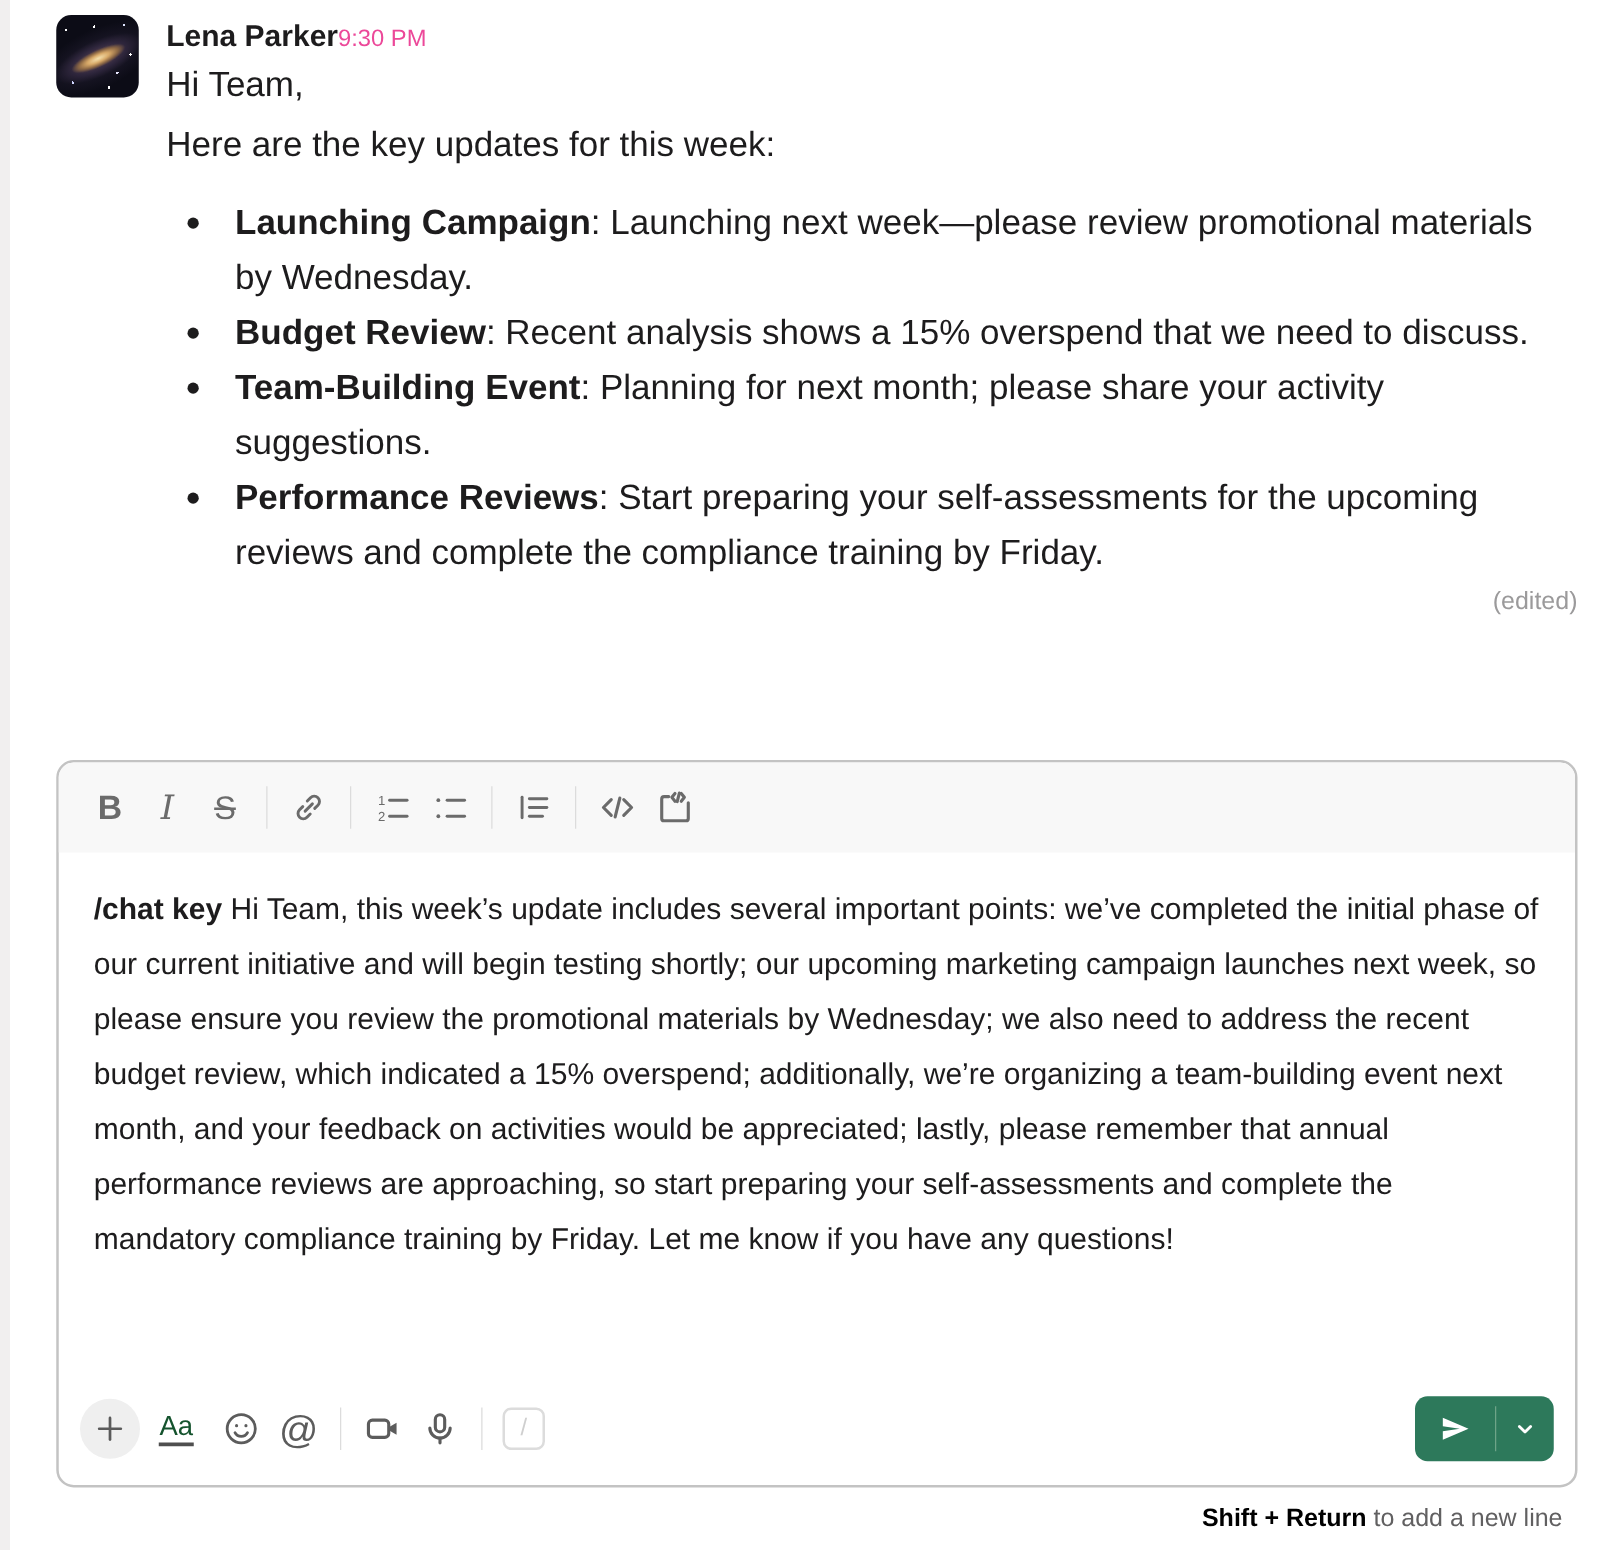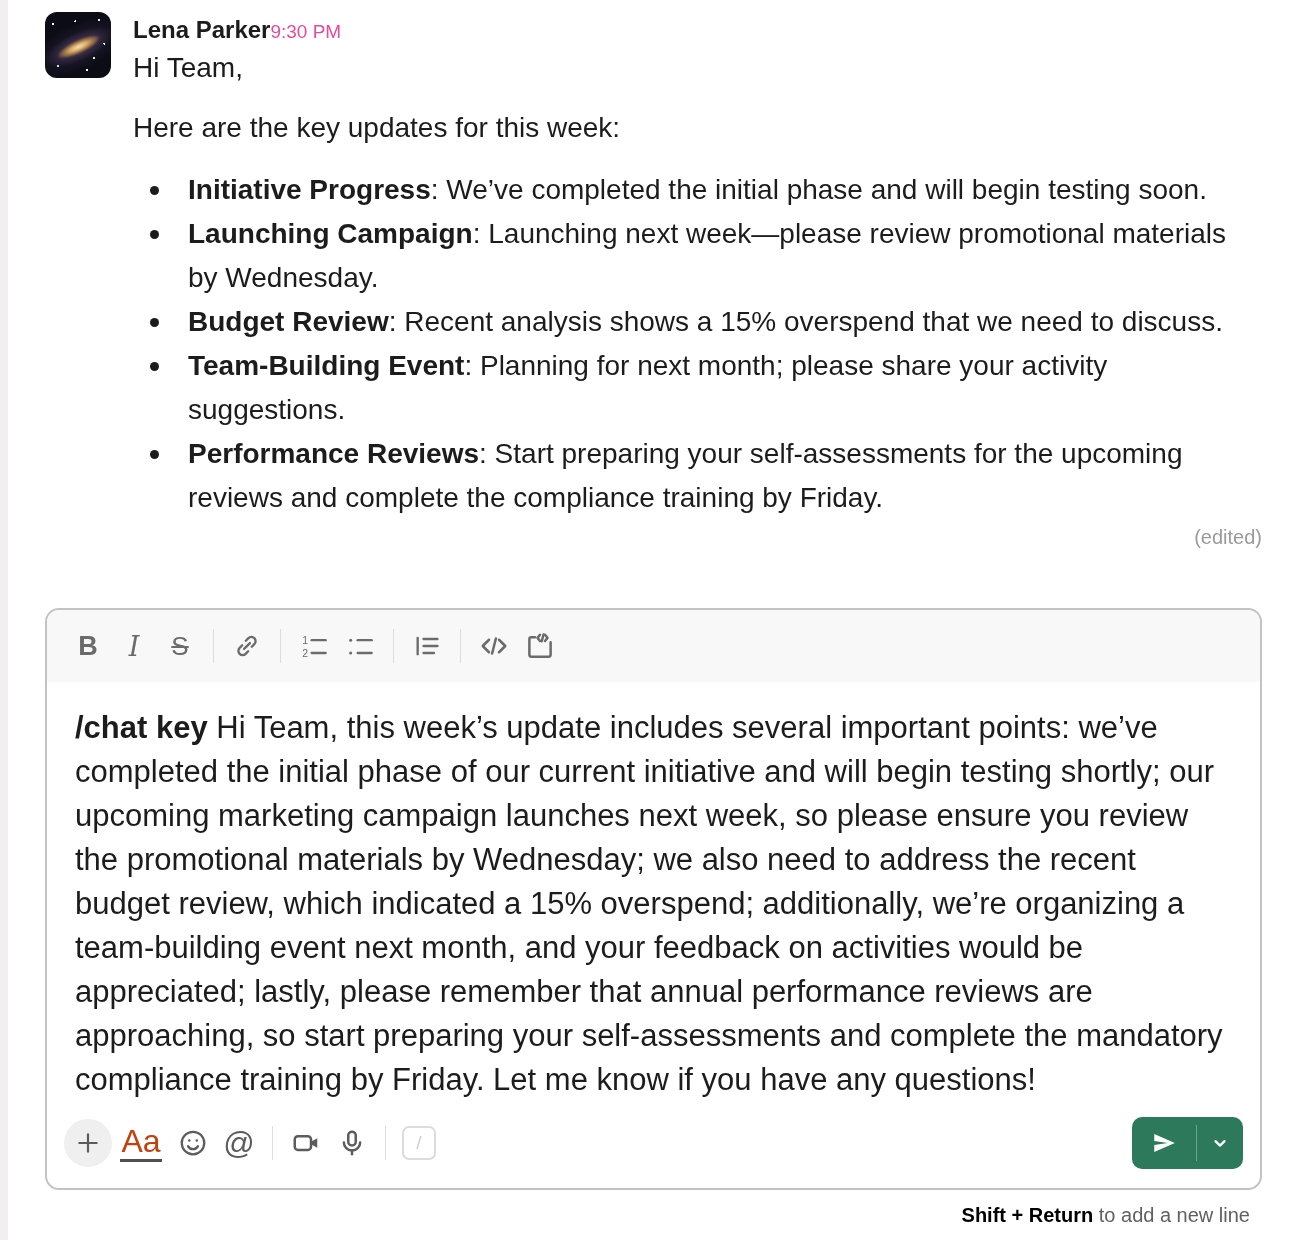--- a/index.html
+++ b/index.html
@@ -26,48 +26,48 @@
       radial-gradient(circle 1px at 20% 82%, #cfd6ff 99%, transparent),
       radial-gradient(circle 1px at 64% 88%, #fff 99%, transparent),
       radial-gradient(circle 1px at 46% 14%, #fff 99%, transparent),
       radial-gradient(circle 1px at 74% 70%, #e8e8ff 99%, transparent); }
   .msg-body { margin-left:22px; flex:1; min-width:0; }
   .msg-head { display:flex; align-items:baseline; padding-top:4px; }
   .msg-author { font-weight:700; font-size:24px; }
   .msg-time { font-size:19px; color:#ec4899; }
   .msg-text { font-size:28px; line-height:44px; }
   .greeting { margin-top:2px; }
-  .intro { margin-top:16px; }
+  .intro { margin-top:4px; }
   ul.updates { list-style:none; margin-top:18px; }
   ul.updates li { position:relative; padding-left:55px; line-height:44px; }
   ul.updates li::before { content:""; position:absolute; left:17px; top:18px;
     width:9px; height:9px; border-radius:50%; background:#1d1c1d; }
   .blabel { font-weight:700; }
   .edited { margin-top:6px; font-size:20px; color:#9b9a9b;text-align:right; }
 
   
   .composer { position:absolute; left:45px; top:608px; width:1217px; height:582px;
     border:2px solid #c3c3c3; border-radius:14px; background:#fff; display:flex; flex-direction:column; }
   .fmt-bar { height:72px; background:#f8f8f8; border-radius:12px 12px 0 0;
     display:flex; align-items:center; padding:0 18px; }
   .tbtn { width:46px; height:46px; border:none; background:transparent; border-radius:6px;
     display:flex; align-items:center; justify-content:center; color:#6b6b6b; cursor:pointer; }
   .tbtn svg { display:block; }
   .glyph-b { font-size:27px; font-weight:700; color:#6b6b6b; font-family:"Liberation Sans",sans-serif; }
   .glyph-i { font-size:27px; font-style:italic; font-family:"DejaVu Serif",serif; color:#6b6b6b; }
   .glyph-s { font-size:26px; text-decoration:line-through; color:#6b6b6b; }
   .vdiv { width:1px; height:34px; background:#dcdcdc; margin:0 10px; }
 
-  .input-area { flex:1; padding:24px 28px 0 28px; font-size:31px; line-height:44px; color:#1d1c1d; overflow:hidden; }
+  .input-area { flex:1; padding:24px 28px 0 28px; font-size:24px; line-height:44px; color:#1d1c1d; overflow:hidden; }
   .cmd { font-weight:700; }
 
   .bottom-bar { height:78px; display:flex; align-items:center; padding:0 12px 12px 17px; }
   .plus-btn { width:48px; height:48px; border-radius:50%; background:#efefef; border:none;
     display:flex; align-items:center; justify-content:center; cursor:pointer; }
-  .aa { font-size:32px; color:#c2410c; border-bottom:3px solid #4f4f4f; line-height:1.1; padding:0 1px; }
+  .aa { font-size:22px; color:#14532d; border-bottom:3px solid #4f4f4f; line-height:1.1; padding:0 1px; }
   .at { font-size:31px; color:#5c5c5c; line-height:1; }
   .slash-box { width:34px; height:34px; border:2px solid #dcdcdc; border-radius:7px;
     display:flex; align-items:center; justify-content:center; color:#cfcfcf; font-size:19px; }
   .spacer { flex:1; }
   .send-group { display:flex; align-items:center; background:#2d795b; border-radius:10px;
     height:52px; margin-right:5px; overflow:hidden; }
   .send-btn, .send-caret { border:none; background:transparent; cursor:pointer;
     display:flex; align-items:center; justify-content:center; height:100%; }
   .send-btn { width:64px; }
   .send-caret { width:46px; }
@@ -87,21 +87,20 @@
     <div class="stars"></div>
   </div>
   <div class="msg-body">
     <div class="msg-head">
       <span class="msg-author">Lena Parker</span>
       <span class="msg-time">9:30 PM</span>
     </div>
     <div class="msg-text greeting">Hi Team,</div>
     <div class="msg-text intro">Here are the key updates for this week:</div>
     <ul class="updates msg-text">
-      <li><span class="blabel">Initiative Progress</span><span>: We’ve completed the initial phase and will begin testing soon.</span></li>
       <li><span class="blabel">Launching Campaign</span><span>: Launching next week—please review promotional materials by Wednesday.</span></li>
       <li><span class="blabel">Budget Review</span><span>: Recent analysis shows a 15% overspend that we need to discuss.</span></li>
       <li><span class="blabel">Team-Building Event</span><span>: Planning for next month; please share your activity suggestions.</span></li>
       <li><span class="blabel">Performance Reviews</span><span>: Start preparing your self-assessments for the upcoming reviews and complete the compliance training by Friday.</span></li>
     </ul>
     <div class="edited">(edited)</div>
   </div>
 </div>
 
 <div class="composer">

